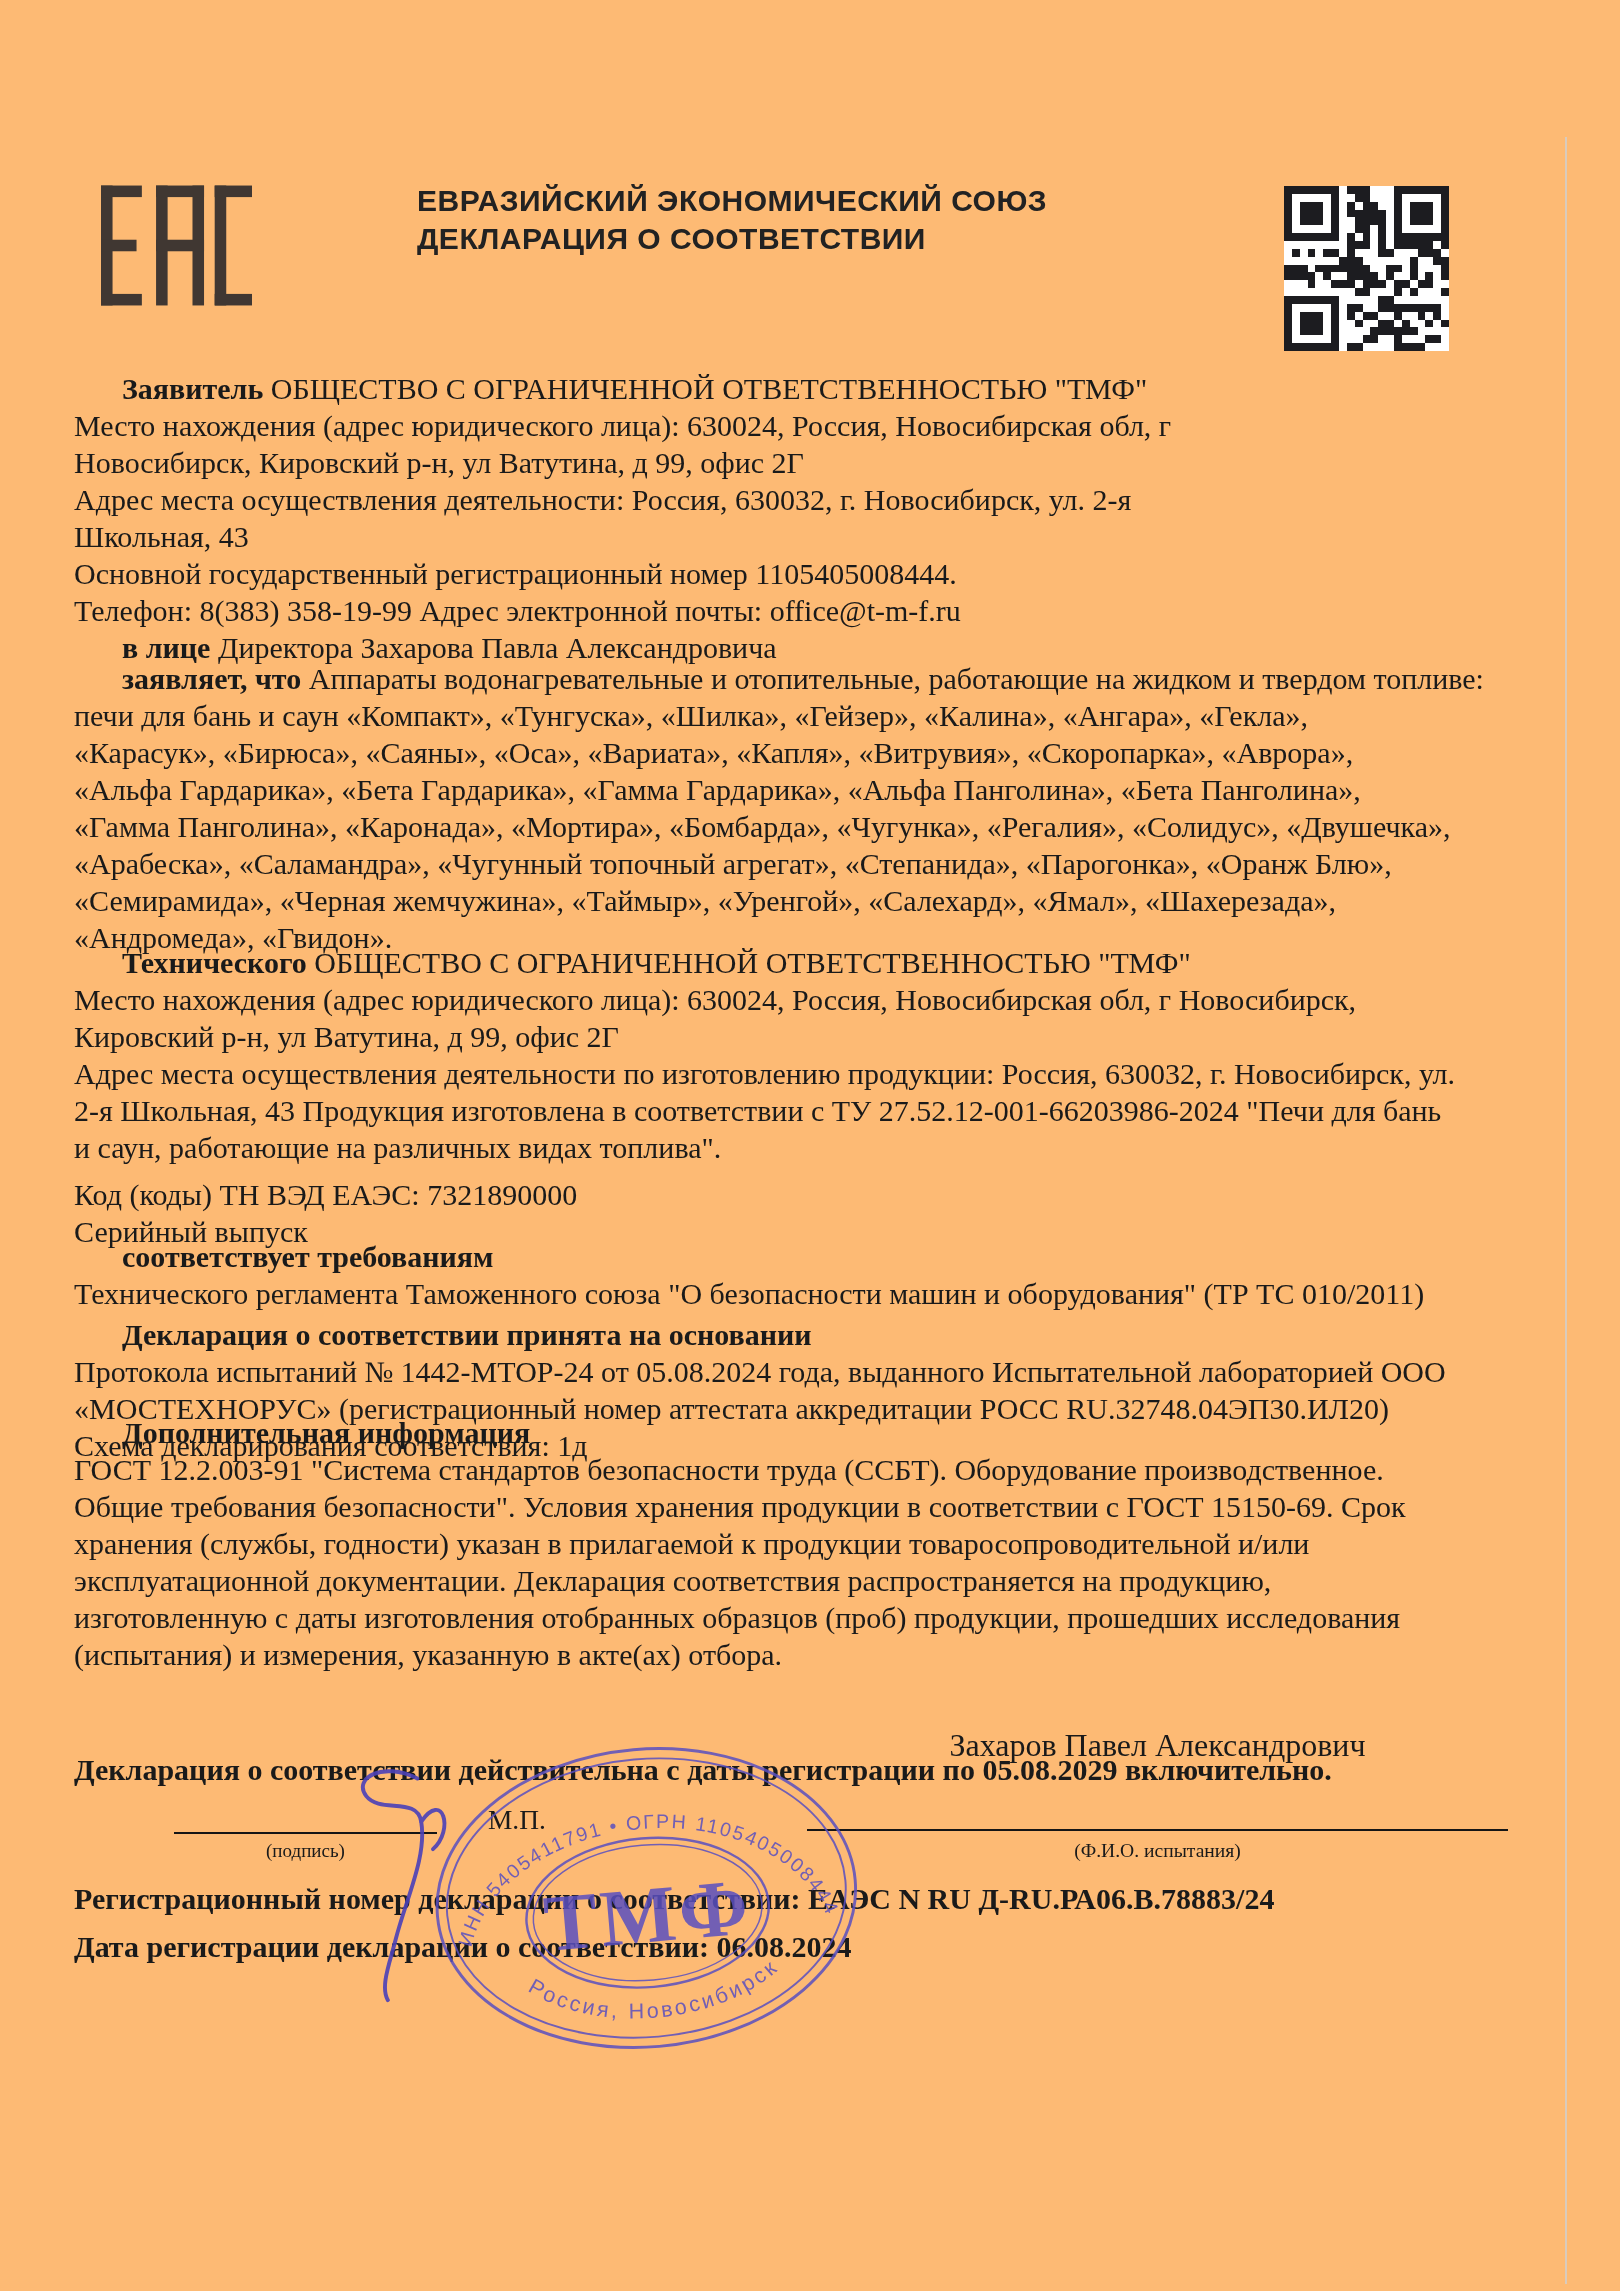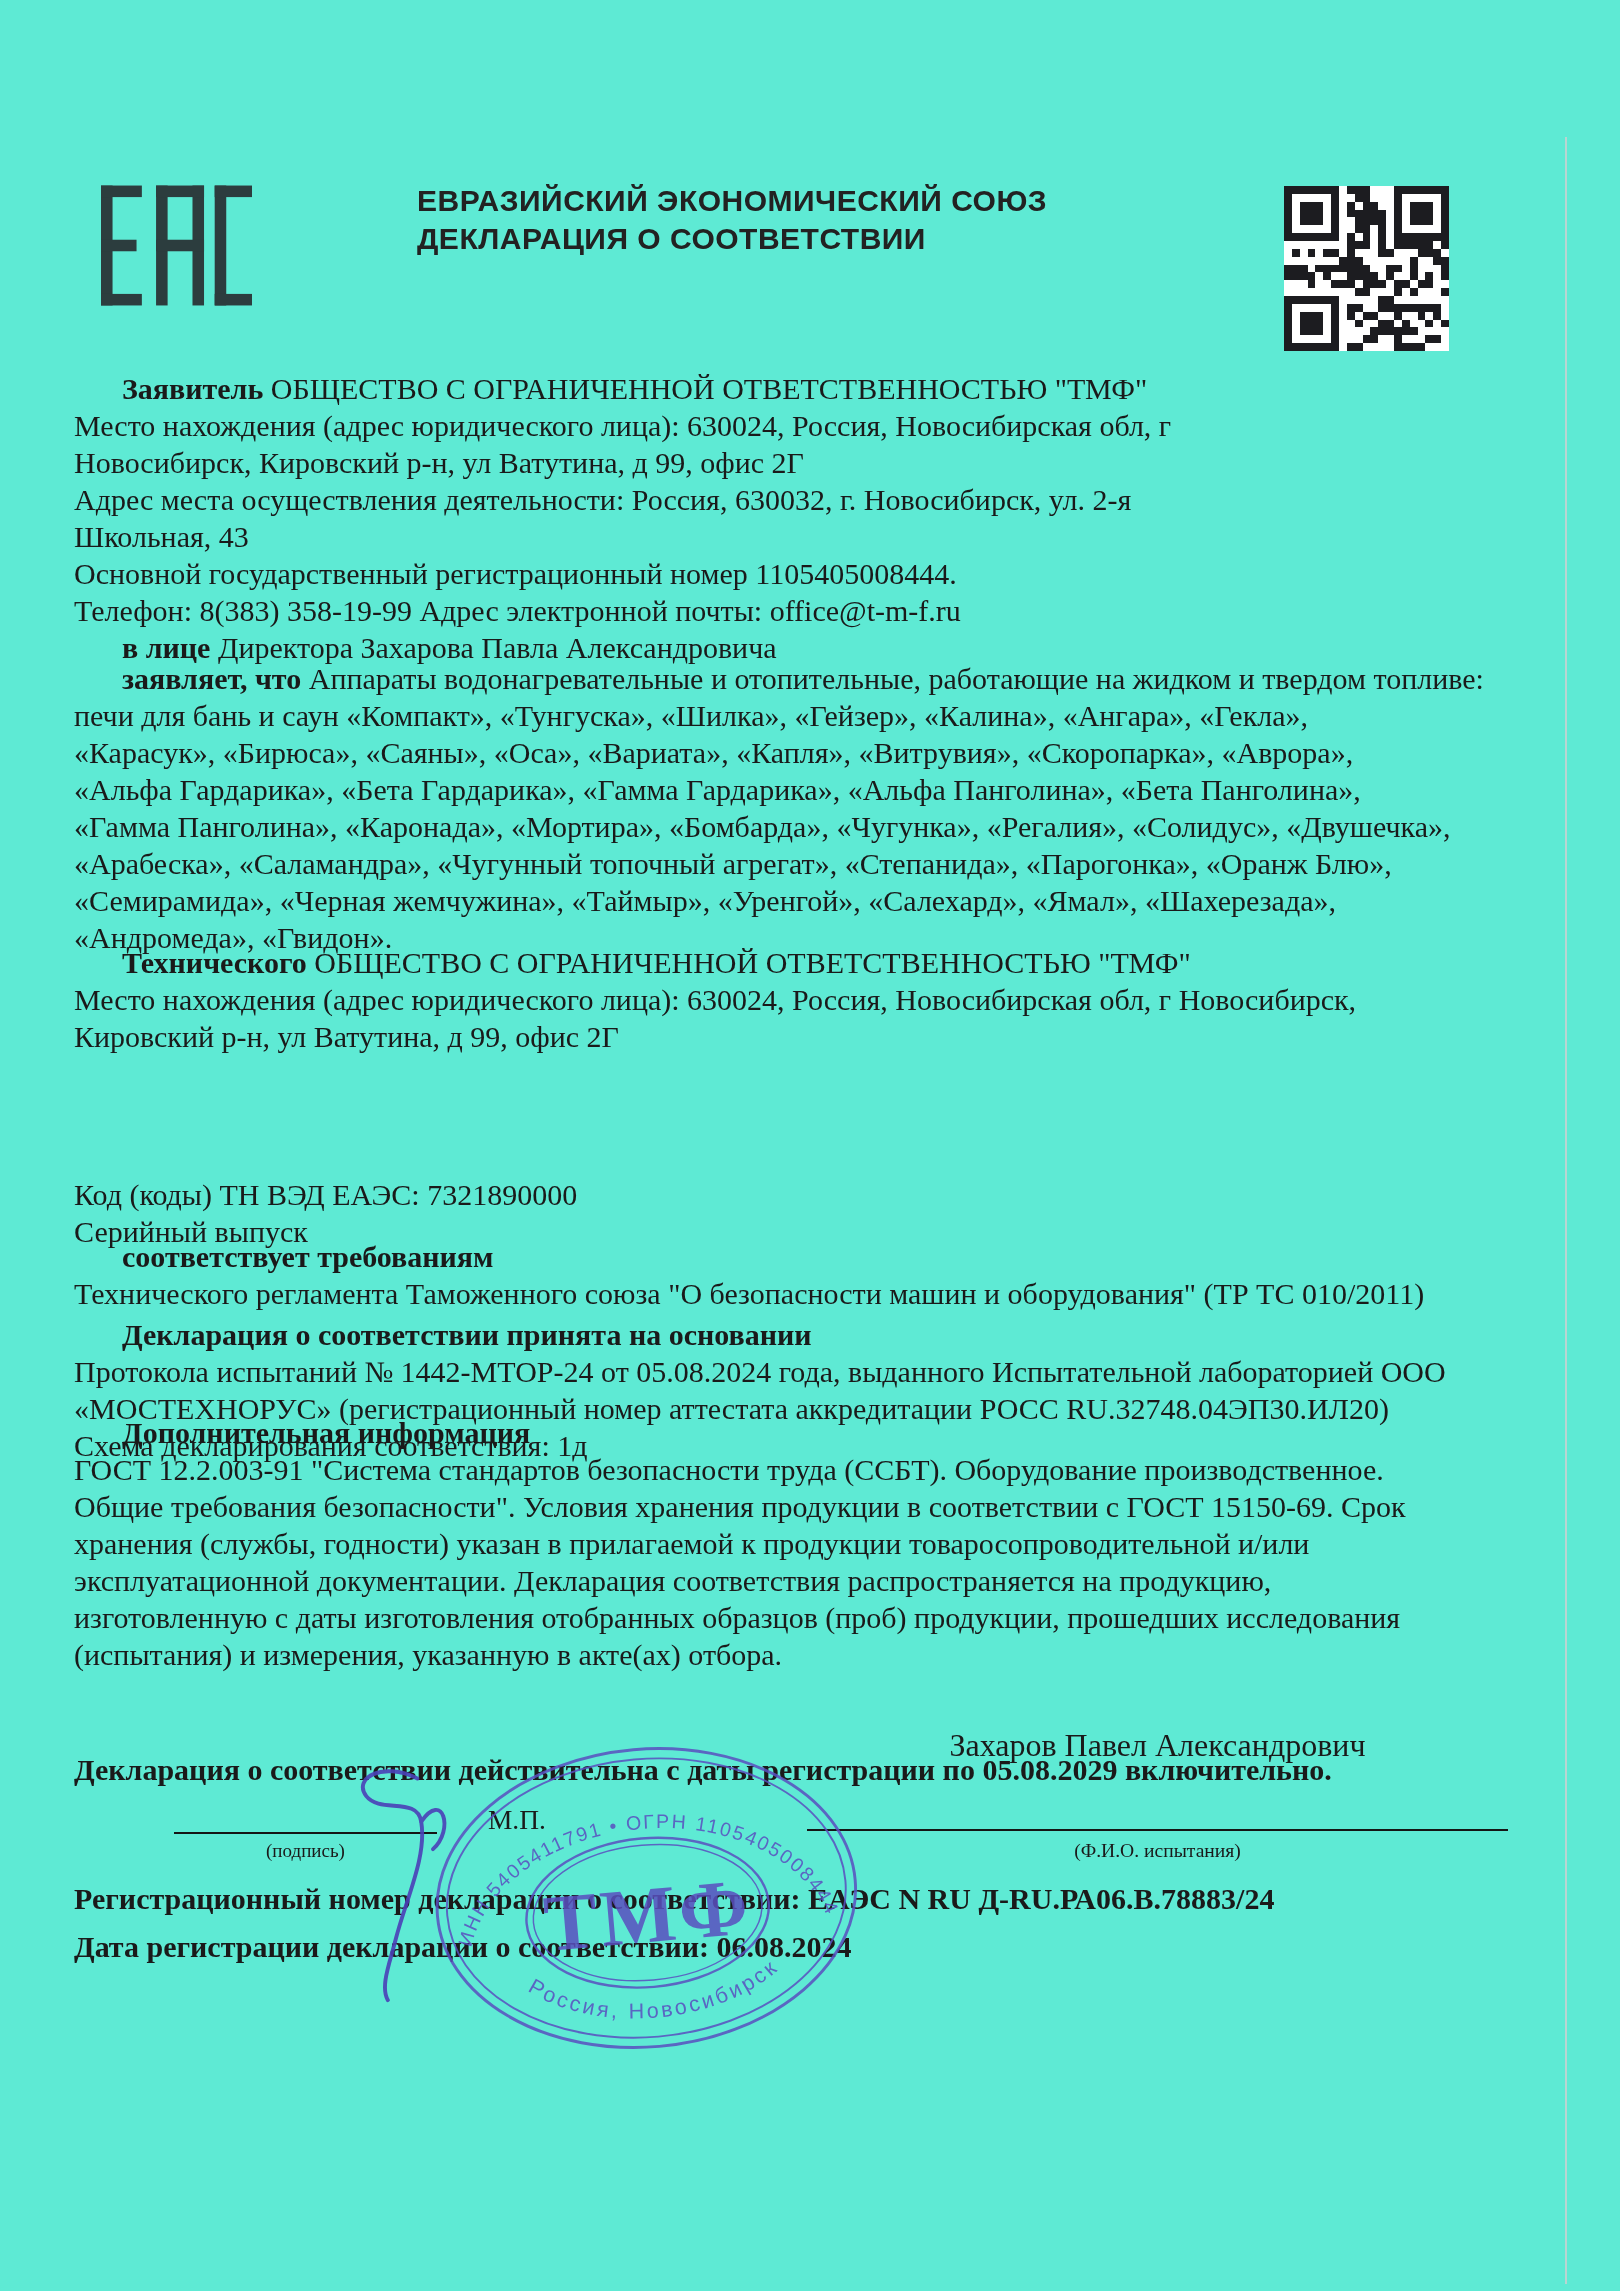--- a/index.html
+++ b/index.html
@@ -1,17 +1,17 @@
 <!DOCTYPE html>
 <html><head>
 <meta charset="utf-8">
 <style>
   html,body { margin:0; padding:0; background:#e8e8e8; }
   .page {
-    position:relative; width:1620px; height:2292px; background:#5eead4;
+    position:relative; width:1620px; height:2292px; background:#fdba74;
     font-family:"Liberation Serif", serif; color:#1a1a1a; overflow:hidden;
   }
   .abs { position:absolute; }
   p { margin:0; }
   .body-text { font-size:30px; line-height:37px; width:1500px; }
   .pre { white-space:pre-line; }
   b, .b { font-weight:bold;margin-left:48px; }
 
   
   .eac-logo { left:101px; top:181px; width:151px; height:129px; opacity:.88; }
@@ -325,20 +325,23 @@
 «Гамма Панголина», «Каронада», «Мортира», «Бомбарда», «Чугунка», «Регалия», «Солидус», «Двушечка»,
 «Арабеска», «Саламандра», «Чугунный топочный агрегат», «Степанида», «Парогонка», «Оранж Блю»,
 «Семирамида», «Черная жемчужина», «Таймыр», «Уренгой», «Салехард», «Ямал», «Шахерезада»,
 «Андромеда», «Гвидон».</span></p>
   </section>
 
   <section class="abs body-text sec-manufacturer">
     <p><b>Технического</b> <span>ОБЩЕСТВО С ОГРАНИЧЕННОЙ ОТВЕТСТВЕННОСТЬЮ "ТМФ"</span></p>
     <p class="pre">Место нахождения (адрес юридического лица): 630024, Россия, Новосибирская обл, г Новосибирск,
 Кировский р-н, ул Ватутина, д 99, офис 2Г</p>
+    <p class="pre">Адрес места осуществления деятельности по изготовлению продукции: Россия, 630032, г. Новосибирск, ул.
+2-я Школьная, 43 Продукция изготовлена в соответствии с ТУ 27.52.12-001-66203986-2024 "Печи для бань
+и саун, работающие на различных видах топлива".</p>
   </section>
 
   <section class="abs body-text sec-codes">
     <p>Код (коды) ТН ВЭД ЕАЭС: 7321890000</p>
     <p>Серийный выпуск</p>
   </section>
 
   <section class="abs body-text sec-compliance">
     <p><b>соответствует требованиям</b></p>
     <p>Технического регламента Таможенного союза "О безопасности машин и оборудования" (ТР ТС 010/2011)</p>

